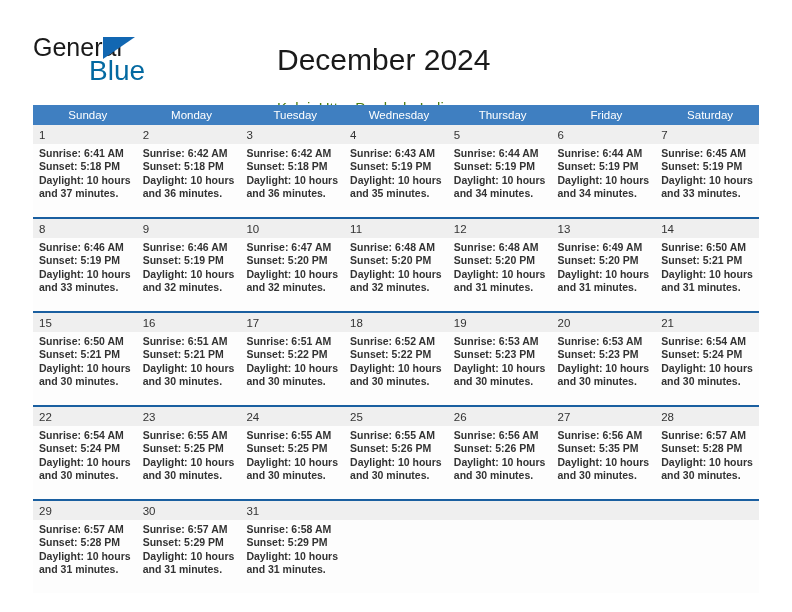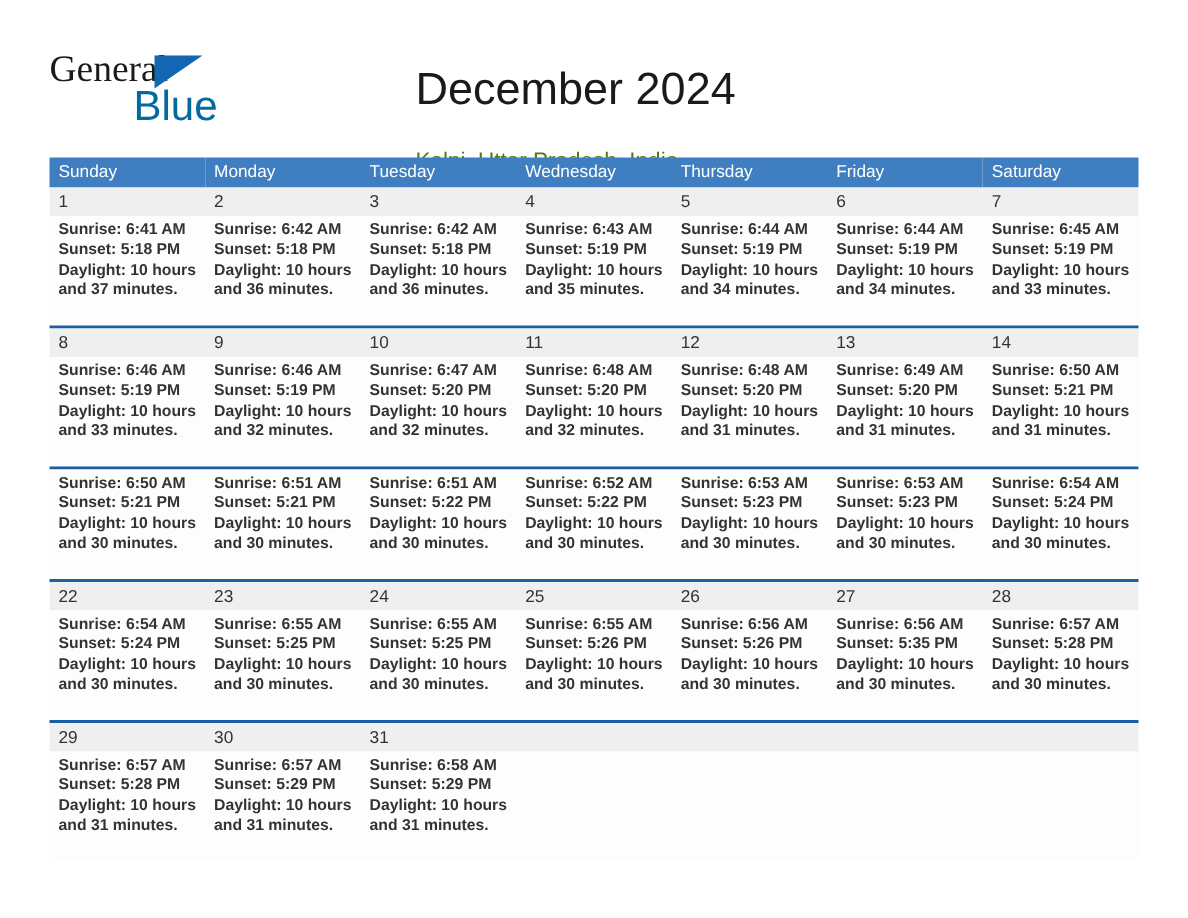--- a/index.html
+++ b/index.html
@@ -38,21 +38,21 @@
     width: 220px;
     height: 56px;
   }
   .brand-general {
     position: absolute;
     left: 0;
     top: 0;
     font-size: 25px;
     letter-spacing: 0px;
     color: #1a1a1a;
-    font-family: Liberation Serif, serif;
+    font-family: Liberation Sans, sans-serif;
     line-height: 26px;
   }
   .brand-triangle {
     position: absolute;
     left: 70px;
     top: 3px;
     width: 0;
     height: 0;
     border-left: 32px solid #1267b2;
     border-bottom: 22px solid transparent;
@@ -97,21 +97,21 @@
     border-collapse: collapse;
     table-layout: fixed;
   }
   .calendar col { width: 103.71px; }
 
   .dow-row th {
     background: #3f7fc1;
     color: #ffffff;
     font-size: 11.5px;
     font-weight: normal;
-    text-align: left;
+    text-align: center;
     padding: 4px 0 4px 6px;
     height: 12px;
     border: none;
   }
 
   .week-sep td {
     padding: 0;
     height: 2px;
     background: #1a5fa0;
     border: none;
@@ -292,20 +292,29 @@
           <div class="info-line">Sunrise: 6:50 AM</div>
           <div class="info-line">Sunset: 5:21 PM</div>
           <div class="info-line">Daylight: 10 hours</div>
           <div class="info-line">and 31 minutes.</div>
         </td>
       </tr>
 
       <tr class="week-sep">
         <td colspan="7"></td>
       </tr>
+      <tr class="daynum-row">
+        <td>15</td>
+        <td>16</td>
+        <td>17</td>
+        <td>18</td>
+        <td>19</td>
+        <td>20</td>
+        <td>21</td>
+      </tr>
       <tr class="info-row">
         <td>
           <div class="info-line">Sunrise: 6:50 AM</div>
           <div class="info-line">Sunset: 5:21 PM</div>
           <div class="info-line">Daylight: 10 hours</div>
           <div class="info-line">and 30 minutes.</div>
         </td>
         <td>
           <div class="info-line">Sunrise: 6:51 AM</div>
           <div class="info-line">Sunset: 5:21 PM</div>

